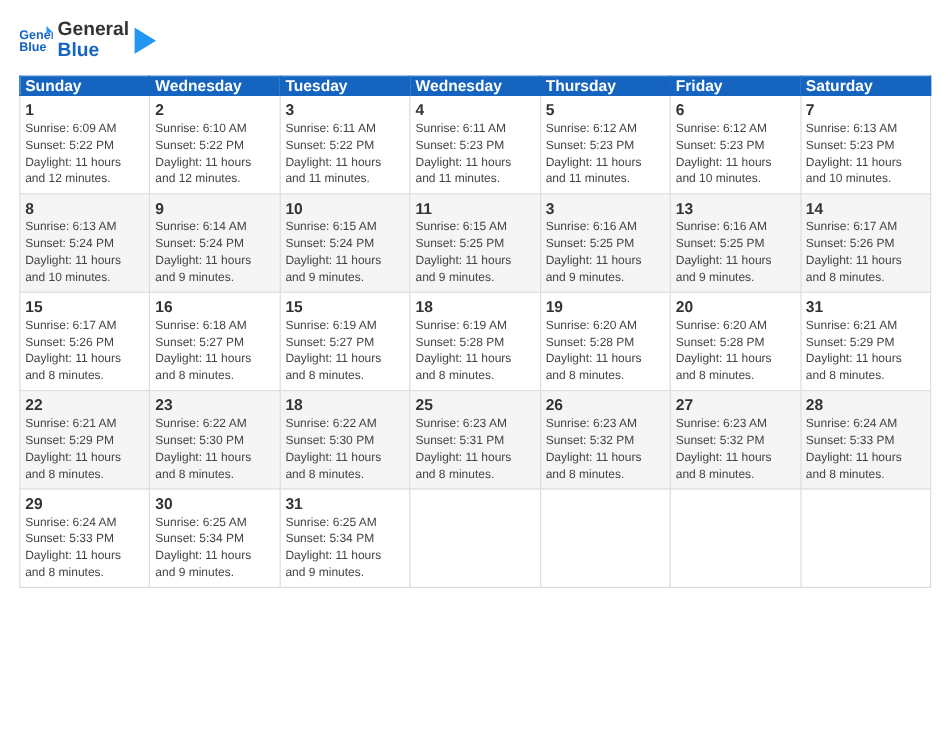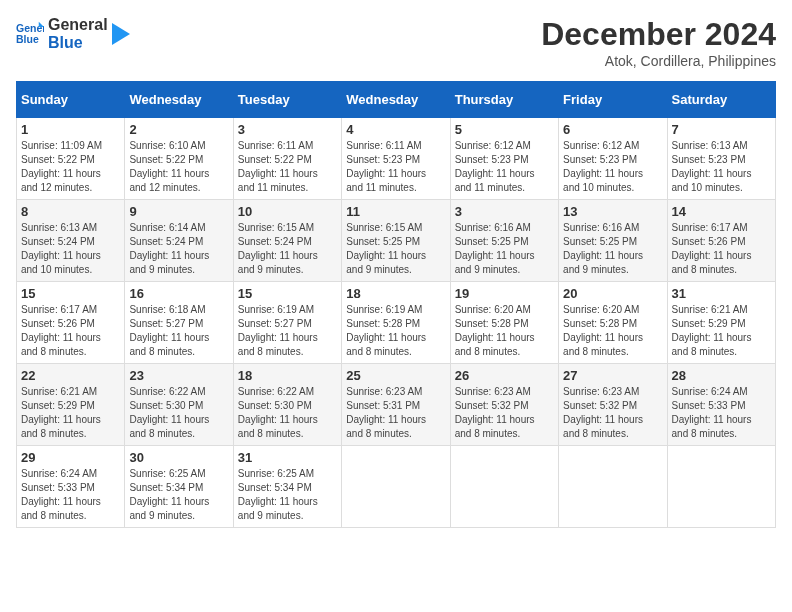--- a/index.html
+++ b/index.html
@@ -38,21 +38,21 @@
       color: #555;
     }
     table {
       width: 100%;
       border-collapse: collapse;
       font-size: 11px;
     }
     th {
       background-color: #1565c0;
       color: #fff;
-      padding: 10px 4px;
+      padding: 0 4px;
       text-align: left;
       font-size: 13px;
       font-weight: bold;
       border: 1px solid #1565c0;
     }
     td {
       vertical-align: top;
       padding: 4px 4px;
       border: 1px solid #ddd;
       width: 14.28%;
@@ -89,43 +89,39 @@
       <polygon points="26,2 32,8 26,8" fill="#2196f3"></polygon>
     </svg>
     <div style="line-height:1.1">
       <div style="font-size:16px;font-weight:bold;color:#333;">General</div>
       <div style="font-size:16px;font-weight:bold;color:#1565c0;">Blue</div>
     </div>
     <svg width="18" height="22" viewBox="0 0 18 22">
       <polygon points="0,0 18,11 0,22" fill="#2196f3"></polygon>
     </svg>
   </div>
-  <div class="title-area">
-    <div class="month-title">December 2024</div>
-    <div class="location">Atok, Cordillera, Philippines</div>
-  </div>
 </div>
 
 <table>
   <thead>
     <tr id="header-row">
         <th>Sunday</th>
         <th>Wednesday</th>
         <th>Tuesday</th>
         <th>Wednesday</th>
         <th>Thursday</th>
         <th>Friday</th>
         <th>Saturday</th>
       </tr>
   </thead>
   <tbody id="calendar-body">
       <tr>
         <td>
           <span class="day-num">1</span>
-          <div class="day-info" style="white-space: pre-line;">Sunrise: 11:09 AM
+          <div class="day-info" style="white-space: pre-line;">Sunrise: 6:09 AM
 Sunset: 5:22 PM
 Daylight: 11 hours
 and 12 minutes.</div>
         </td>
         <td>
           <span class="day-num">2</span>
           <div class="day-info" style="white-space: pre-line;">Sunrise: 6:10 AM
 Sunset: 5:22 PM
 Daylight: 11 hours
 and 12 minutes.</div>

